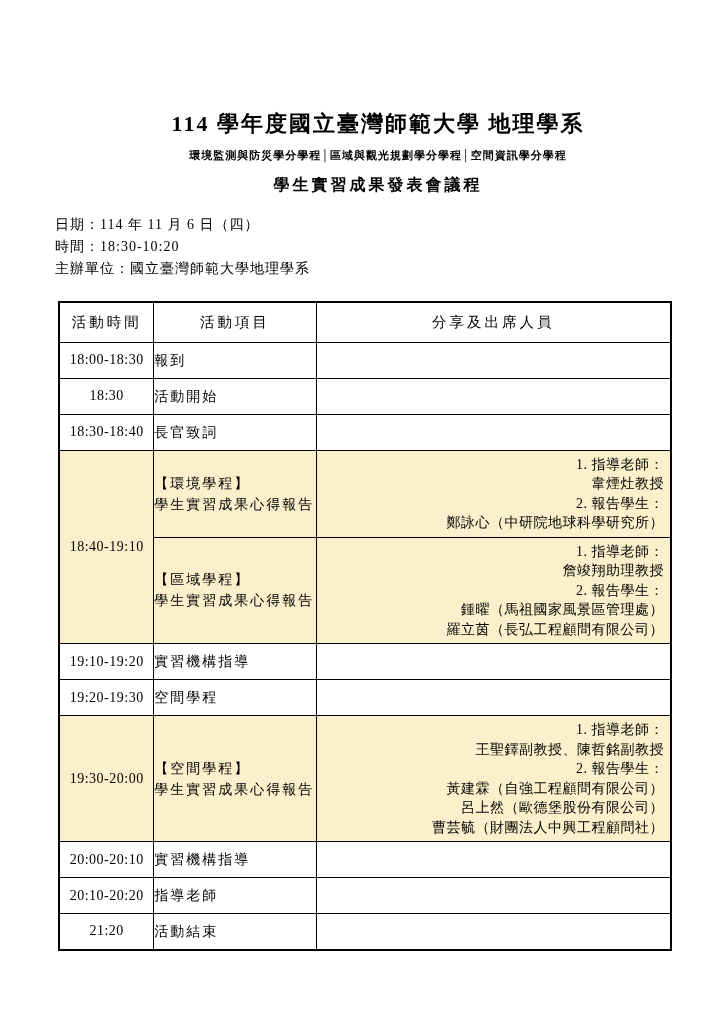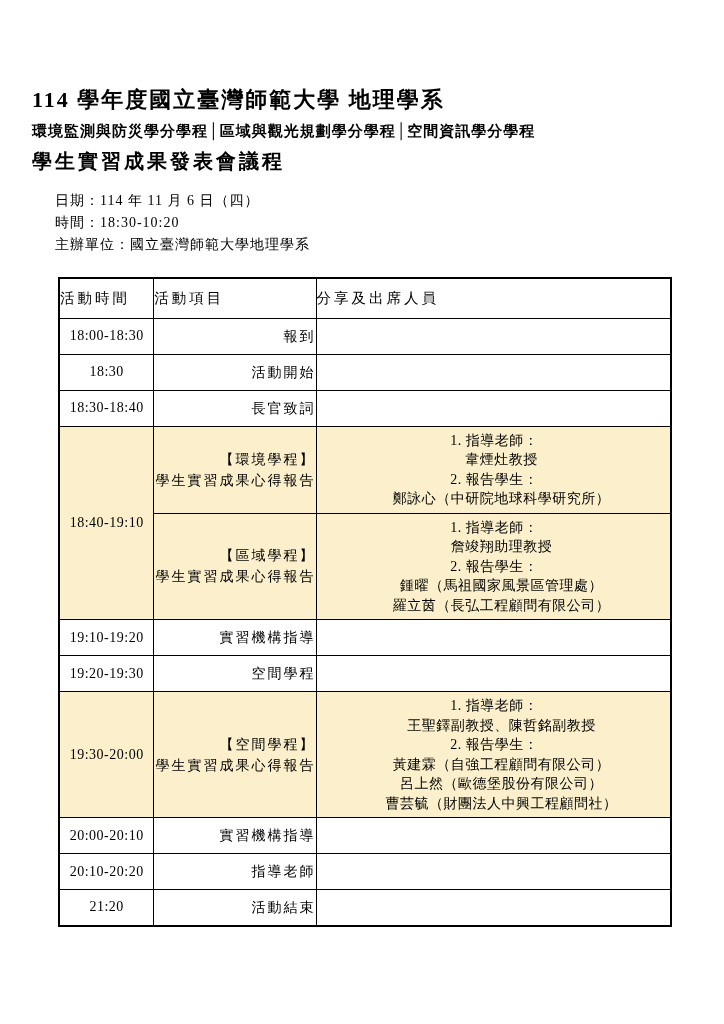--- a/index.html
+++ b/index.html
@@ -7,29 +7,29 @@
   .page {
     position: relative;
     width: 724px;
     height: 1024px;
     background: #ffffff;
     color: #000000;
     font-family: "Liberation Serif", "DejaVu Serif", serif;
     overflow: hidden;
   }
   .title-block {
-    padding-top: 84px;
-    text-align: left;
+    padding-top: 108px;
+    text-align: center;
     font-weight: 700;
     letter-spacing: 1px;
     margin-left: 32px;
   }
   .title-line1 { font-size: 22px; line-height: 32px; letter-spacing: 2px; }
-  .title-line2 { font-size: 15px; line-height: 30px; letter-spacing: 1px; }
-  .title-line3 { font-size: 20px; line-height: 30px; letter-spacing: 3px; }
+  .title-line2 { font-size: 11px; line-height: 30px; letter-spacing: 1px; }
+  .title-line3 { font-size: 16px; line-height: 30px; letter-spacing: 3px; }
   .meta-block {
     margin: 14px 0 0 55px;
     font-size: 14px;
     line-height: 22px;
     letter-spacing: 1px;
   }
   table.agenda {
     margin: 21px 0 0 58px;
     width: 614px;
     border-collapse: collapse;
@@ -39,24 +39,24 @@
   }
   table.agenda th, table.agenda td {
     border: 1px solid #000000;
     font-weight: normal;
     vertical-align: middle;
   }
   .col-time  { width: 15.5%; }
   .col-item  { width: 26.5%; }
   .col-people{ width: 58%; }
   td.c-time  { text-align: center; letter-spacing: 0.5px; }
-  td.c-item  { text-align: right; letter-spacing: 2px; white-space: pre-line; line-height: 21px; }
-  th.c-head  { text-align: left; letter-spacing: 3px; font-size: 14.5px; }
+  td.c-item  { text-align: left; letter-spacing: 2px; white-space: pre-line; line-height: 21px; }
+  th.c-head  { text-align: center; letter-spacing: 3px; font-size: 14.5px; }
   td.c-people{
-    text-align: center;
+    text-align: right;
     padding: 4px 6px 4px 8px;
     white-space: pre-line;
     line-height: 19.5px;
     letter-spacing: 0.5px;
   }
   tr.h-header { height: 40px; }
   tr.h-row    { height: 36px; }
   tr.h-env    { height: 80px; }
   tr.h-reg    { height: 96px; }
   tr.h-space  { height: 118px; }

